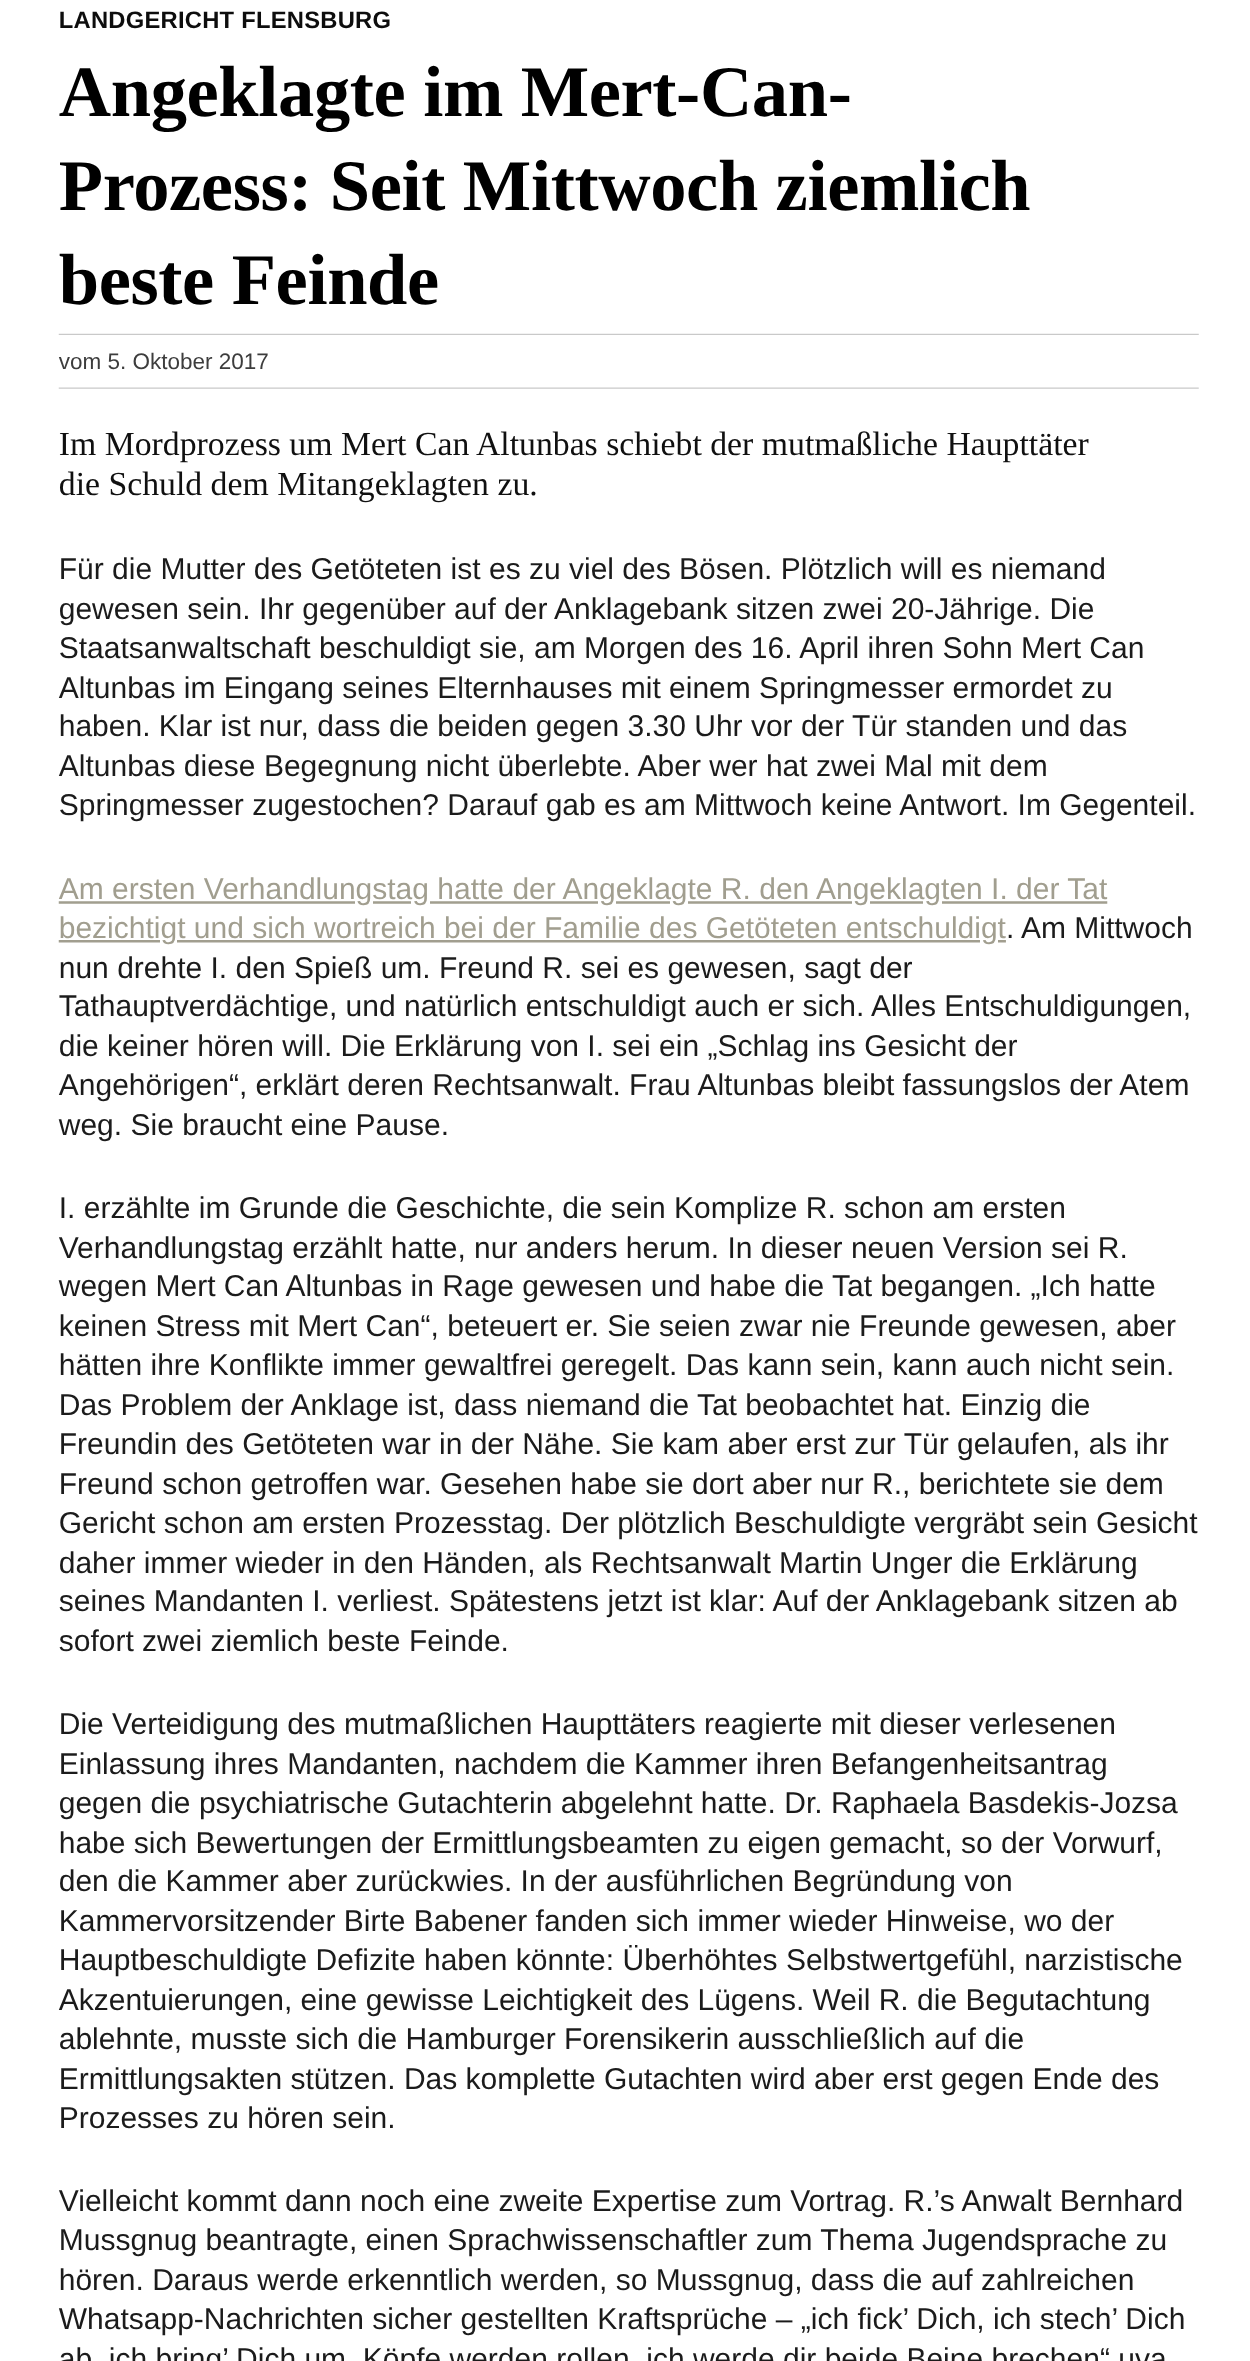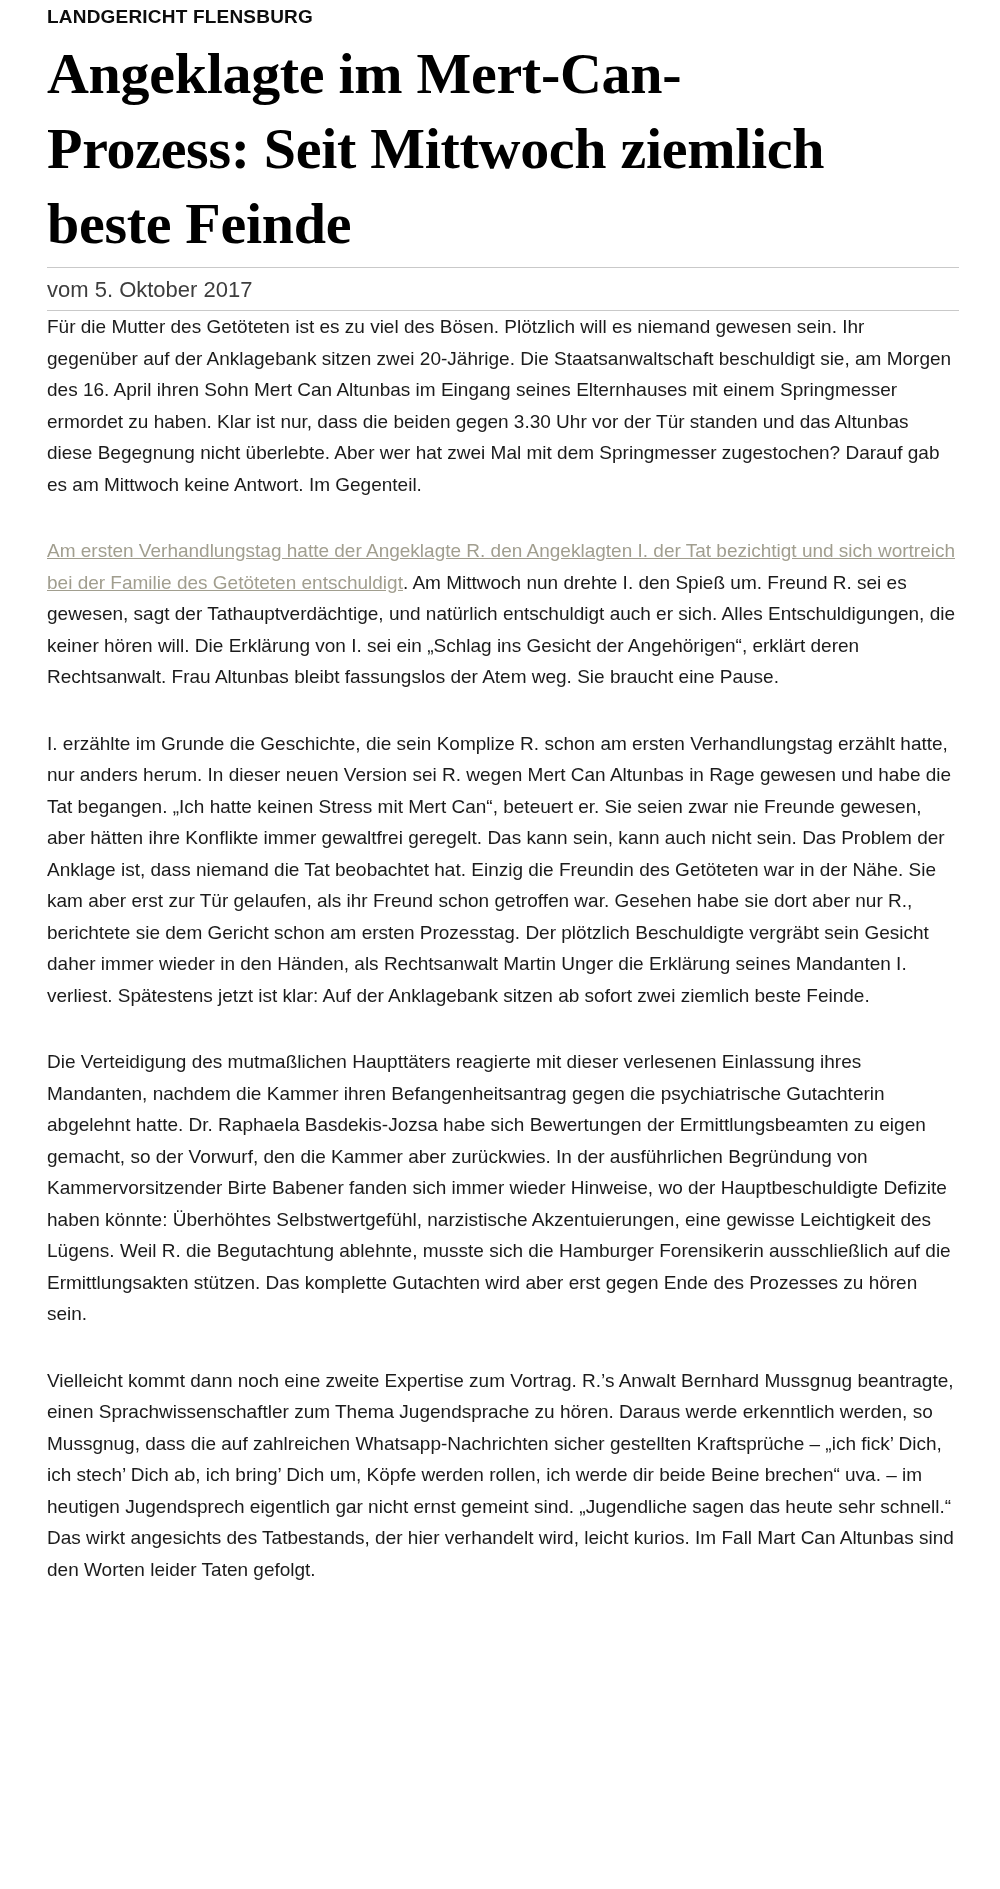--- a/index.html
+++ b/index.html
@@ -35,34 +35,34 @@
     max-width: 815px;
     letter-spacing: -0.3px;
   }
   .meta {
     display: flex;
     align-items: baseline;
     column-gap: 37px;
     border-top: 1px solid #c9c9c9;
     border-bottom: 1px solid #c9c9c9;
     padding: 11px 0 10px 0;
-    font-size: 22px;
+    font-size: 18px;
     line-height: 21px;
     color: #3d3d3d;
   }
   .lead {
     font-family: "Liberation Serif", serif;
     font-size: 27px;
     line-height: 32px;
     color: #101010;
     margin: 28px 0 37px 0;
     max-width: 840px;
   }
   .body-p {
-    font-size: 19px;
+    font-size: 24px;
     line-height: 31.5px;
     margin: 0 0 35px 0;
     color: #1b1b1b;
   }
   .inline-link {
     color: #a19e8f;
     text-decoration: underline;
     text-decoration-color: #a19e8f;
     cursor: pointer;
   }
@@ -73,20 +73,21 @@
 <article class="article">
 
   <div class="kicker">LANDGERICHT FLENSBURG</div>
 
   <h1 class="headline">Angeklagte im Mert-Can-Prozess: Seit Mittwoch ziemlich beste Feinde</h1>
 
   <div class="meta">
     <span>vom 5. Oktober 2017</span>
   </div>
 
+  <p class="lead">Im Mordprozess um Mert Can Altunbas schiebt der mutmaßliche Haupttäter die Schuld dem Mitangeklagten zu.</p>
 
   <p class="body-p">Für die Mutter des Getöteten ist es zu viel des Bösen. Plötzlich will es niemand gewesen sein. Ihr gegenüber auf der Anklagebank sitzen zwei 20-Jährige. Die Staatsanwaltschaft beschuldigt sie, am Morgen des 16. April ihren Sohn Mert Can Altunbas im Eingang seines Elternhauses mit einem Springmesser ermordet zu haben. Klar ist nur, dass die beiden gegen 3.30 Uhr vor der Tür standen und das Altunbas diese Begegnung nicht überlebte. Aber wer hat zwei Mal mit dem Springmesser zugestochen? Darauf gab es am Mittwoch keine Antwort. Im Gegenteil.</p>
 
   <p class="body-p"><a href="#" class="inline-link">Am ersten Verhandlungstag hatte der Angeklagte R. den Angeklagten I. der Tat bezichtigt und sich wortreich bei der Familie des Getöteten entschuldigt</a><span>. Am Mittwoch nun drehte I. den Spieß um. Freund R. sei es gewesen, sagt der Tathauptverdächtige, und natürlich entschuldigt auch er sich. Alles Entschuldigungen, die keiner hören will. Die Erklärung von I. sei ein „Schlag ins Gesicht der Angehörigen“, erklärt deren Rechtsanwalt. Frau Altunbas bleibt fassungslos der Atem weg. Sie braucht eine Pause.</span></p>
 
   <p class="body-p">I. erzählte im Grunde die Geschichte, die sein Komplize R. schon am ersten Verhandlungstag erzählt hatte, nur anders herum. In dieser neuen Version sei R. wegen Mert Can Altunbas in Rage gewesen und habe die Tat begangen. „Ich hatte keinen Stress mit Mert Can“, beteuert er. Sie seien zwar nie Freunde gewesen, aber hätten ihre Konflikte immer gewaltfrei geregelt. Das kann sein, kann auch nicht sein. Das Problem der Anklage ist, dass niemand die Tat beobachtet hat. Einzig die Freundin des Getöteten war in der Nähe. Sie kam aber erst zur Tür gelaufen, als ihr Freund schon getroffen war. Gesehen habe sie dort aber nur R., berichtete sie dem Gericht schon am ersten Prozesstag. Der plötzlich Beschuldigte vergräbt sein Gesicht daher immer wieder in den Händen, als Rechtsanwalt Martin Unger die Erklärung seines Mandanten I. verliest. Spätestens jetzt ist klar: Auf der Anklagebank sitzen ab sofort zwei ziemlich beste Feinde.</p>
 
   <p class="body-p">Die Verteidigung des mutmaßlichen Haupttäters reagierte mit dieser verlesenen Einlassung ihres Mandanten, nachdem die Kammer ihren Befangenheitsantrag gegen die psychiatrische Gutachterin abgelehnt hatte. Dr. Raphaela Basdekis-Jozsa habe sich Bewertungen der Ermittlungsbeamten zu eigen gemacht, so der Vorwurf, den die Kammer aber zurückwies. In der ausführlichen Begründung von Kammervorsitzender Birte Babener fanden sich immer wieder Hinweise, wo der Hauptbeschuldigte Defizite haben könnte: Überhöhtes Selbstwertgefühl, narzistische Akzentuierungen, eine gewisse Leichtigkeit des Lügens. Weil R. die Begutachtung ablehnte, musste sich die Hamburger Forensikerin ausschließlich auf die Ermittlungsakten stützen. Das komplette Gutachten wird aber erst gegen Ende des Prozesses zu hören sein.</p>
 
   <p class="body-p">Vielleicht kommt dann noch eine zweite Expertise zum Vortrag. R.’s Anwalt Bernhard Mussgnug beantragte, einen Sprachwissenschaftler zum Thema Jugendsprache zu hören. Daraus werde erkenntlich werden, so Mussgnug, dass die auf zahlreichen Whatsapp-Nachrichten sicher gestellten Kraftsprüche – „ich fick’ Dich, ich stech’ Dich ab, ich bring’ Dich um, Köpfe werden rollen, ich werde dir beide Beine brechen“ uva. – im heutigen Jugendsprech eigentlich gar nicht ernst gemeint sind. „Jugendliche sagen das heute sehr schnell.“ Das wirkt angesichts des Tatbestands, der hier verhandelt wird, leicht kurios. Im Fall Mart Can Altunbas sind den Worten leider Taten gefolgt.</p>

